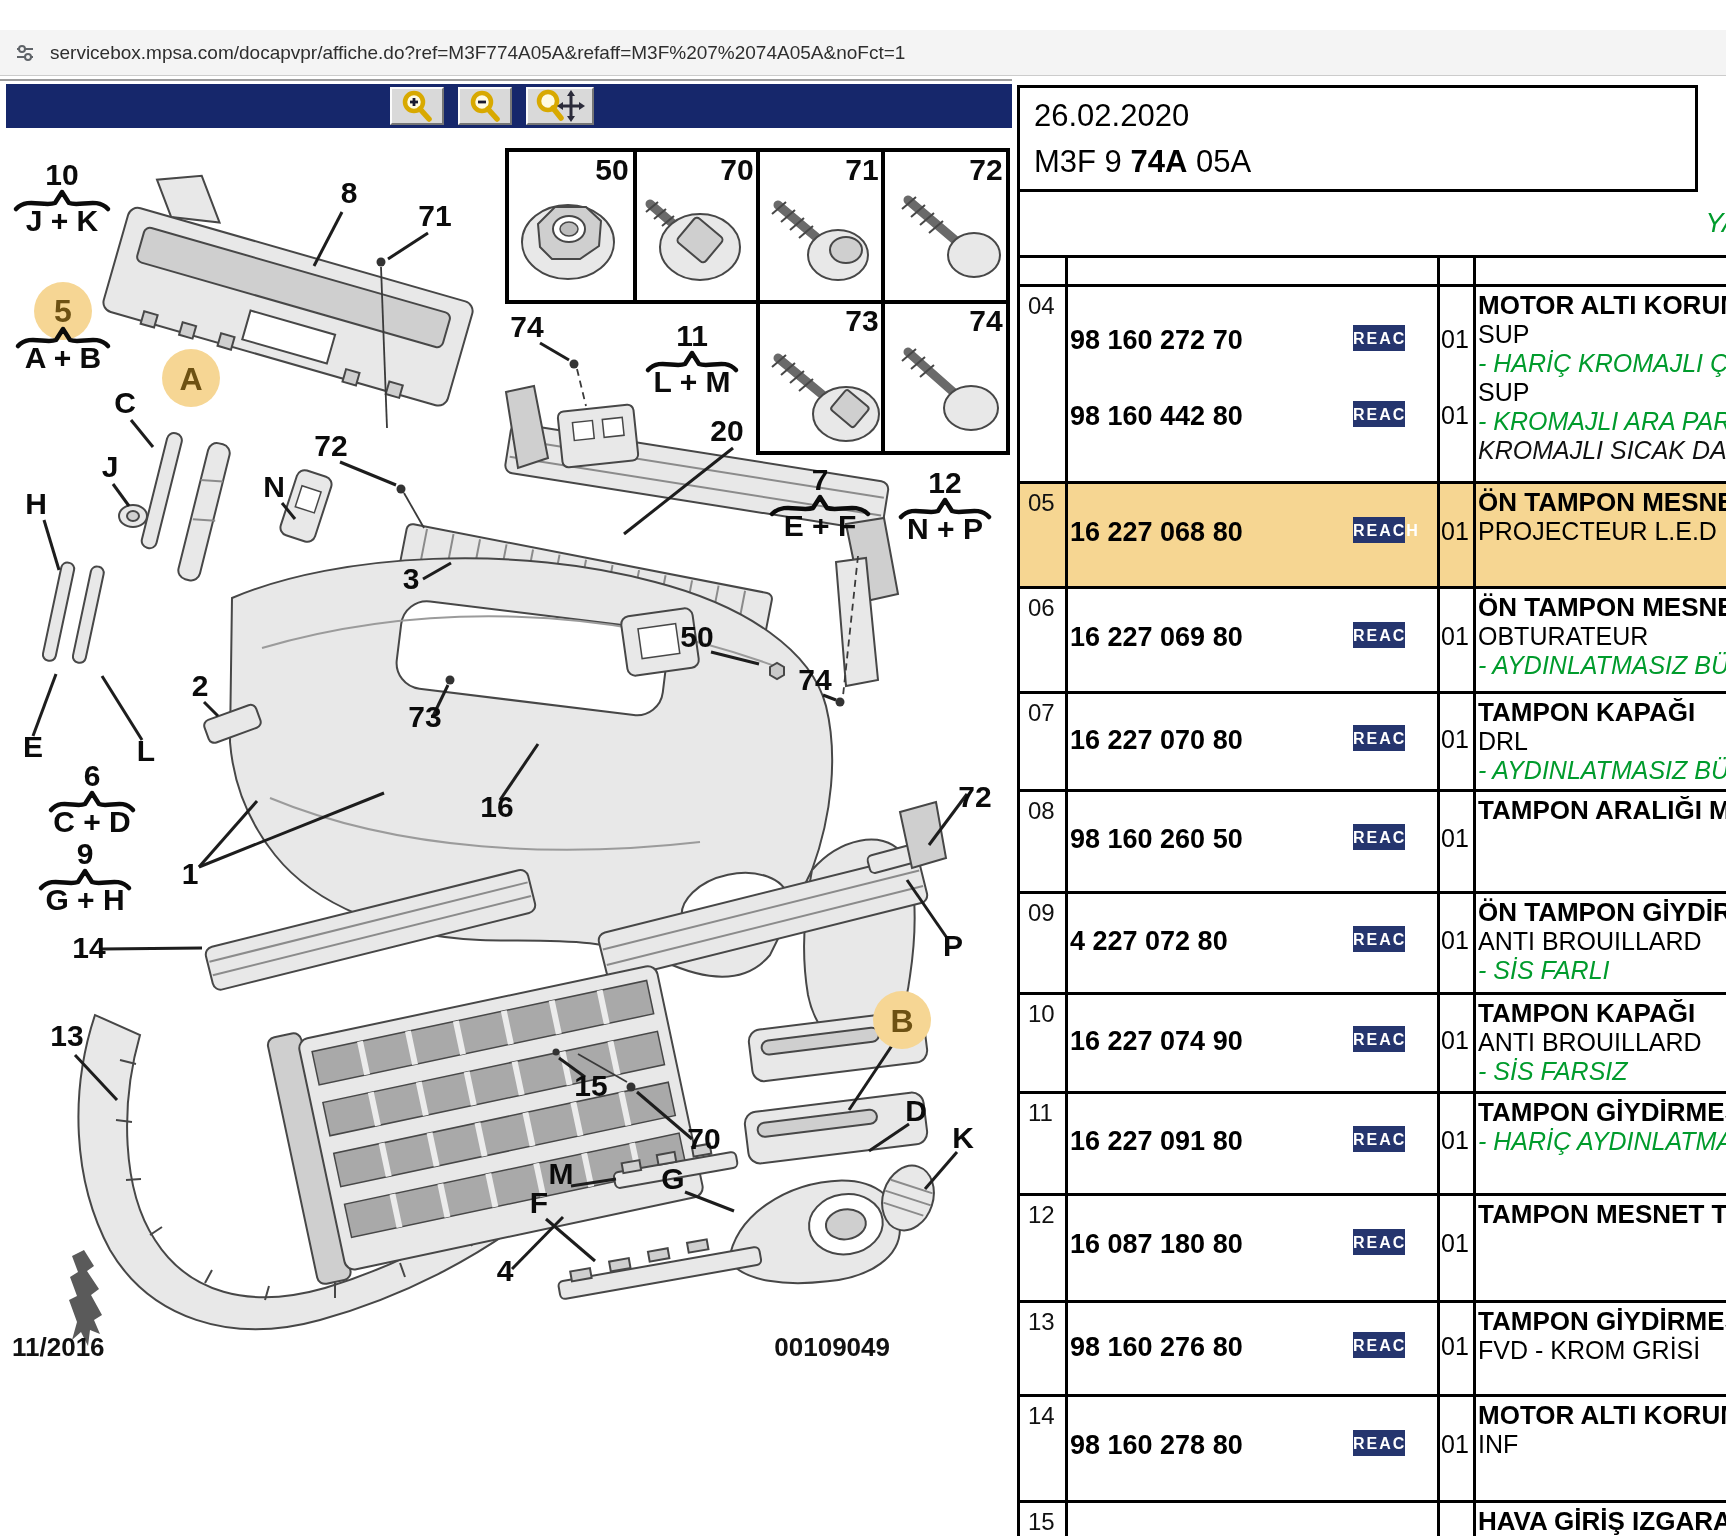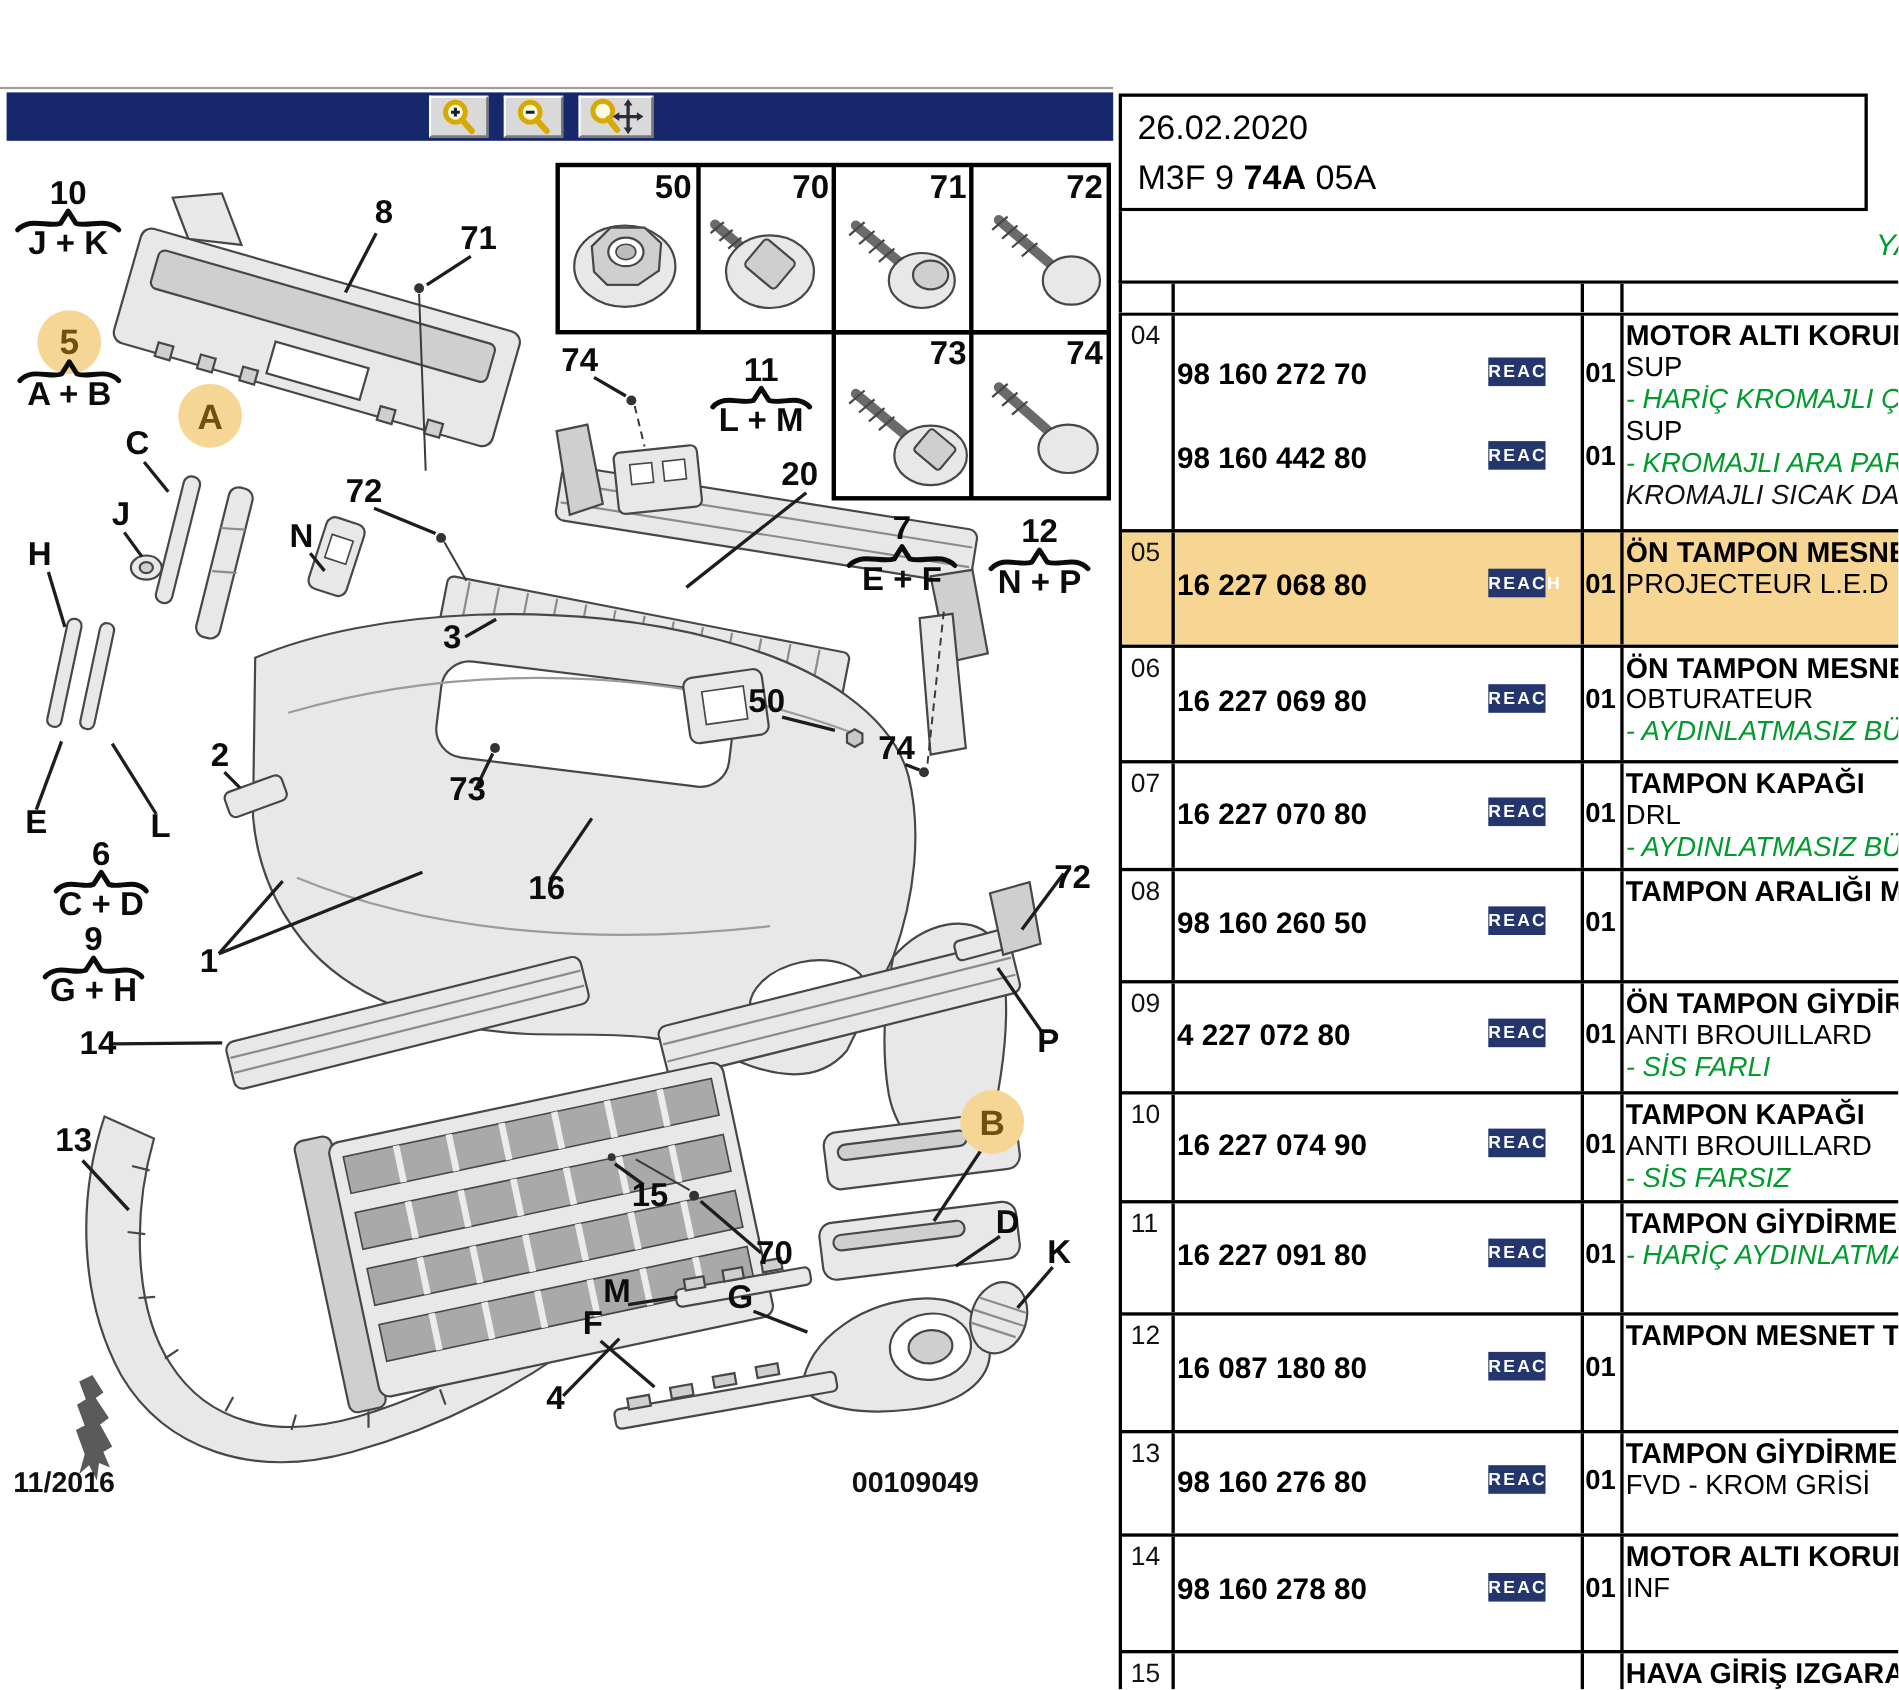--- a/index.html
+++ b/index.html
@@ -58,33 +58,42 @@
     border-left:3px solid #000;background:#fff;}
   #rows{position:absolute;left:1017px;top:284px;width:709px;height:1252px;box-sizing:border-box;
     border-left:3px solid #000;overflow:hidden;background:#fff;}
   .trow{position:absolute;left:0;width:709px;border-top:3px solid #000;box-sizing:border-box;background:#fff;}
   .trow.hl{background:#f6d692;}
   .vline{position:absolute;top:0;bottom:0;width:3px;background:#000;}
   .rnum{position:absolute;left:8px;top:5px;font-size:24px;color:#111;}
   .pnum{position:absolute;left:50px;font-weight:bold;font-size:27px;color:#000;white-space:nowrap;}
   .reach{position:absolute;left:333px;width:52px;height:26px;background:#25356e;color:#fff;
     font-weight:bold;font-size:16px;letter-spacing:2px;text-align:center;line-height:27px;cursor:pointer;}
-  .qty{position:absolute;left:419px;width:32px;font-size:25px;text-align:center;color:#000;font-weight:bold;}
+  .qty{position:absolute;left:419px;width:32px;font-size:25px;text-align:center;color:#000;}
   .desc{position:absolute;left:458px;top:4px;line-height:29px;white-space:nowrap;color:#000;}
   .d-bold{font-weight:bold;font-size:26px;}
   .d-plain{font-size:25px;}
   .d-green{font-style:italic;font-size:25px;color:#009b2c;}
   .d-italic{font-style:italic;font-size:25px;color:#111;}
 </style>
 </head>
 <body>
 
 <div id="screen">
 
 
+  <div id="urlbar">
+    <svg width="24" height="24" viewBox="0 0 24 24">
+      <line x1="4" y1="8" x2="20" y2="8" stroke="#5f6368" stroke-width="2"></line>
+      <circle cx="9" cy="8" r="3" fill="#f4f4f4" stroke="#5f6368" stroke-width="2"></circle>
+      <line x1="4" y1="16" x2="20" y2="16" stroke="#5f6368" stroke-width="2"></line>
+      <circle cx="15" cy="16" r="3" fill="#f4f4f4" stroke="#5f6368" stroke-width="2"></circle>
+    </svg>
+    <span>servicebox.mpsa.com/docapvpr/affiche.do?ref=M3F774A05A&amp;refaff=M3F%207%2074A05A&amp;noFct=1</span>
+  </div>
 
   <div id="topline"></div>
 
   <svg id="diagram" viewBox="0 76 1012 1460">
     <g>
 
       <g>
         <rect x="507" y="150" width="501" height="152" class="gridbox"></rect>
         <line x1="635" y1="150" x2="635" y2="302" class="gridline"></line>
         <line x1="758" y1="150" x2="758" y2="302" class="gridline"></line>

